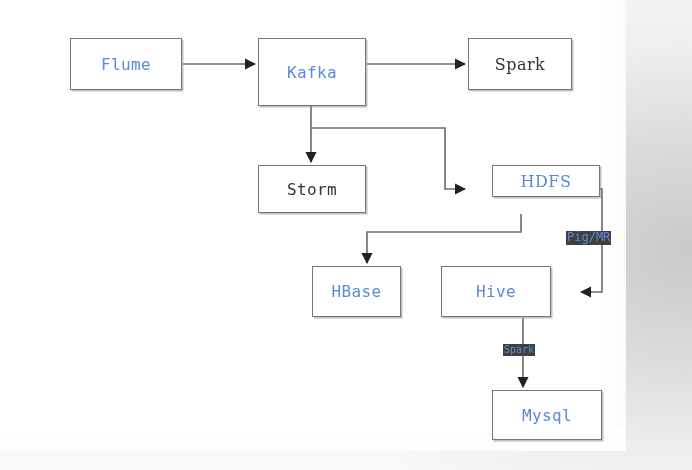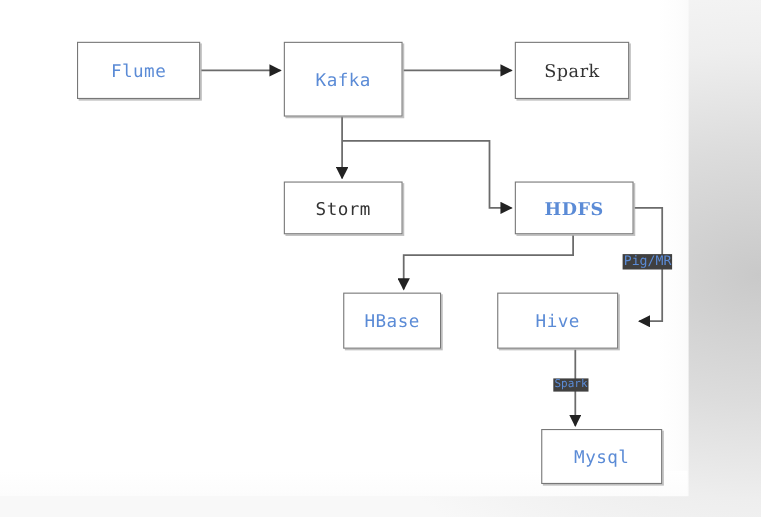--- a/index.html
+++ b/index.html
@@ -146,29 +146,29 @@
   </div>
 
   <div class="node" style="left:468px; top:38px; width:104px; height:52px;">
     <span class="node-label label-black label-serif">Spark</span>
   </div>
 
   <div class="node" style="left:258px; top:165px; width:108px; height:48px;">
     <span class="node-label label-black">Storm</span>
   </div>
 
-  <div class="node" style="left:468px; top:165px; width:108px; height:48px;font-weight:bold;">
+  <div class="node" style="left:492px; top:165px; width:108px; height:32px;">
     <span class="node-label label-blue label-serif">HDFS</span>
   </div>
 
   <div class="node" style="left:312px; top:266px; width:89px; height:51px;">
     <span class="node-label label-blue">HBase</span>
   </div>
 
-  <div class="node" style="left:452px; top:266px; width:110px; height:51px;">
+  <div class="node" style="left:441px; top:266px; width:110px; height:51px;">
     <span class="node-label label-blue">Hive</span>
   </div>
 
   <div class="node" style="left:492px; top:390px; width:110px; height:50px;">
     <span class="node-label label-blue">Mysql</span>
   </div>
 
   <div class="edge-label edge-label-pigmr" style="left:566px; top:231px;">Pig/MR</div>
 
   <div class="edge-label edge-label-sqoop" style="left:503px; top:344px;">Spark</div>

